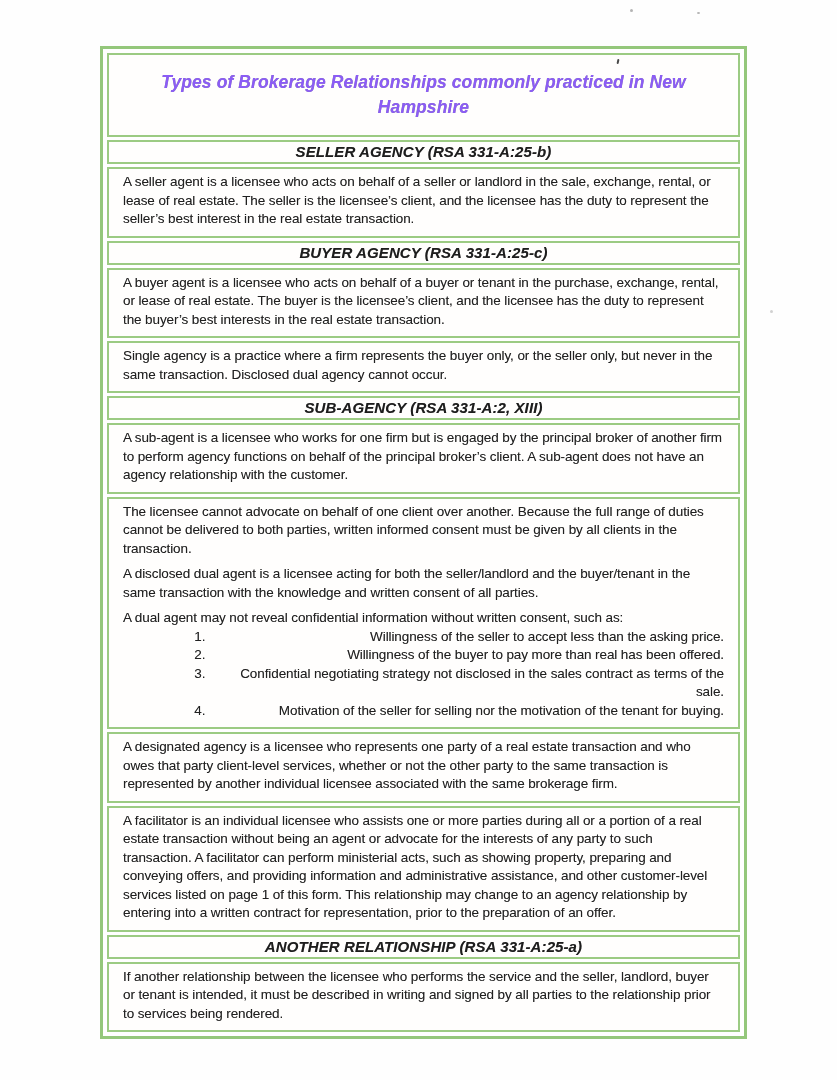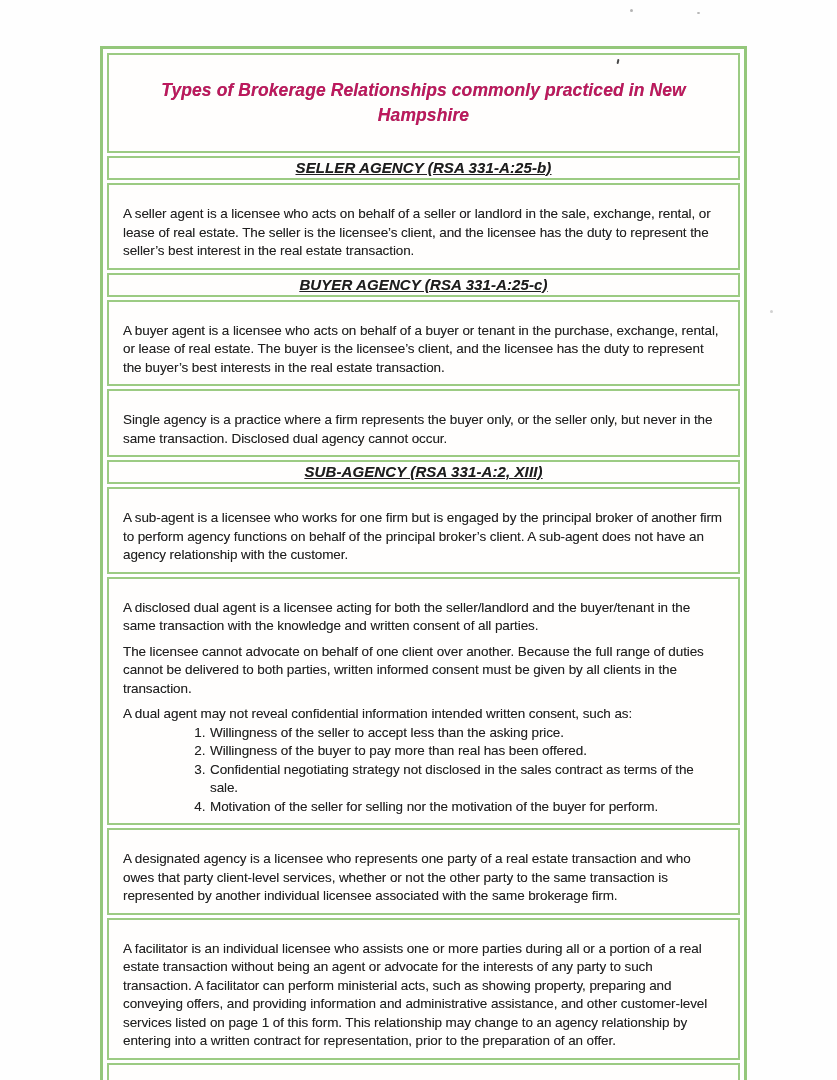--- a/index.html
+++ b/index.html
@@ -30,66 +30,65 @@
   .box {
     border: 2px solid #9ccb83;
     background: #fffefd;
   }
   .title-box {
     padding: 7px 6px;
     text-align: center;
     position: relative;
   }
   .title-box h1 {
-    margin: 16px;
+    margin: 8px;
     font-size: 17.5px;
     line-height: 25px;
     font-style: italic;
     font-weight: bold;
     letter-spacing: 0.1px;
-    color: #be185d;
+    color: #8b5cf6;
     text-shadow: 0 0 0.5px rgba(40,40,40,0.5);
   }
   .title-artifact {
     position: absolute;
     right: 119px; top: 4px;
     width: 2px; height: 5px;
     background: #4a4a4a;
     transform: rotate(12deg);
     border-radius: 1px;
   }
   .header-box {
     padding: 1px 4px;
     text-align: center;
-    text-decoration: underline;
   }
   .header-box h2 {
     margin: 0;
     font-size: 15px;
     line-height: 18px;
     font-style: italic;
     font-weight: 600;
     letter-spacing: 0.1px;
     color: #1d1d1d;
     text-shadow: 0 0 0.5px rgba(40,40,40,0.45);
   }
   .body-box {
-    padding: 20px 14px 7px 14px;
+    padding: 4px 14px 7px 14px;
     font-size: 13.5px;
     line-height: 18.5px;
     letter-spacing: -0.1px;
     text-shadow: 0 0 0.4px rgba(40,40,40,0.35);
   }
   .body-box p { margin: 0; }
   .body-box p + p { margin-top: 7px; }
   .body-box ol {
     margin: 0;
     padding-left: 86px;
   }
-  .body-box li { padding-left: 1px; }
+  .body-box li { padding-left: 1px; text-align: right; }
   .speck {
     position: absolute;
     background: rgba(90,90,90,0.45);
     border-radius: 50%;
   }
   .speck.s1 { left: 630px; top: 9px;  width: 3px; height: 3px; }
   .speck.s2 { left: 697px; top: 12px; width: 3px; height: 2px; }
   .speck.s3 { left: 770px; top: 310px; width: 3px; height: 3px; opacity: .6; }
   .speck.s4 { left: 303px; top: 1010px; width: 4px; height: 2px; opacity: .5; }
 </style>
@@ -129,37 +128,40 @@
     </div>
 
     <div class="box header-box">
       <h2>SUB-AGENCY (RSA 331-A:2, XIII)</h2>
     </div>
     <div class="box body-box">
       <p>A sub-agent is a licensee who works for one firm but is engaged by the principal broker of another firm to perform  agency functions on behalf of the principal broker’s client. A sub-agent does not have an agency relationship with the customer.</p>
     </div>
 
     <div class="box body-box">
+      <p>The licensee cannot advocate on behalf of one client over another. Because the full range of duties cannot be delivered to both parties, written informed consent must be given by all clients in the transaction.</p>
       <p>A disclosed dual agent is a licensee acting for both the seller/landlord and the buyer/tenant in the same transaction with the knowledge and written consent of all parties.</p>
-      <p>The licensee cannot advocate on behalf of one client over another. Because the full range of duties cannot be delivered to both parties, written informed consent must be given by all clients in the transaction.</p>
-      <p>A dual agent may not reveal confidential information intended written consent, such as:</p>
+      <p>A dual agent may not reveal confidential information without written consent, such as:</p>
       <ol>
         <li>Willingness of the seller to accept less than the asking price.</li>
         <li>Willingness of the buyer to pay more than real has been offered.</li>
         <li>Confidential negotiating strategy not disclosed in the sales contract as terms of the sale.</li>
-        <li>Motivation of the seller for selling nor the motivation of the buyer for perform.</li>
+        <li>Motivation of the seller for selling nor the motivation of the tenant for buying.</li>
       </ol>
     </div>
 
     <div class="box body-box">
       <p>A designated agency is a licensee who represents one party of a real estate transaction and who owes that party client-level services, whether or not the other party to the same transaction is represented by another individual licensee associated with the same brokerage firm.</p>
     </div>
 
     <div class="box body-box">
       <p>A facilitator is an individual licensee who assists one or more parties during all or a portion of a real estate transaction without being an agent or advocate for the interests of any party to such transaction. A facilitator can perform ministerial acts, such as showing property, preparing and conveying offers, and providing information and administrative assistance, and other customer-level services listed on page 1 of this form. This relationship may change to an agency relationship by entering into a written contract for representation, prior to the preparation of an offer.</p>
     </div>
 
+    <div class="box header-box">
+      <h2>ANOTHER RELATIONSHIP (RSA 331-A:25-a)</h2>
+    </div>
     <div class="box body-box">
       <p>If another relationship between the licensee who performs the service and the seller, landlord, buyer or tenant is intended, it must be described in writing and signed by all parties to the relationship prior to services being rendered.</p>
     </div>
 
   </div>
 </div>
 
 </body></html>

